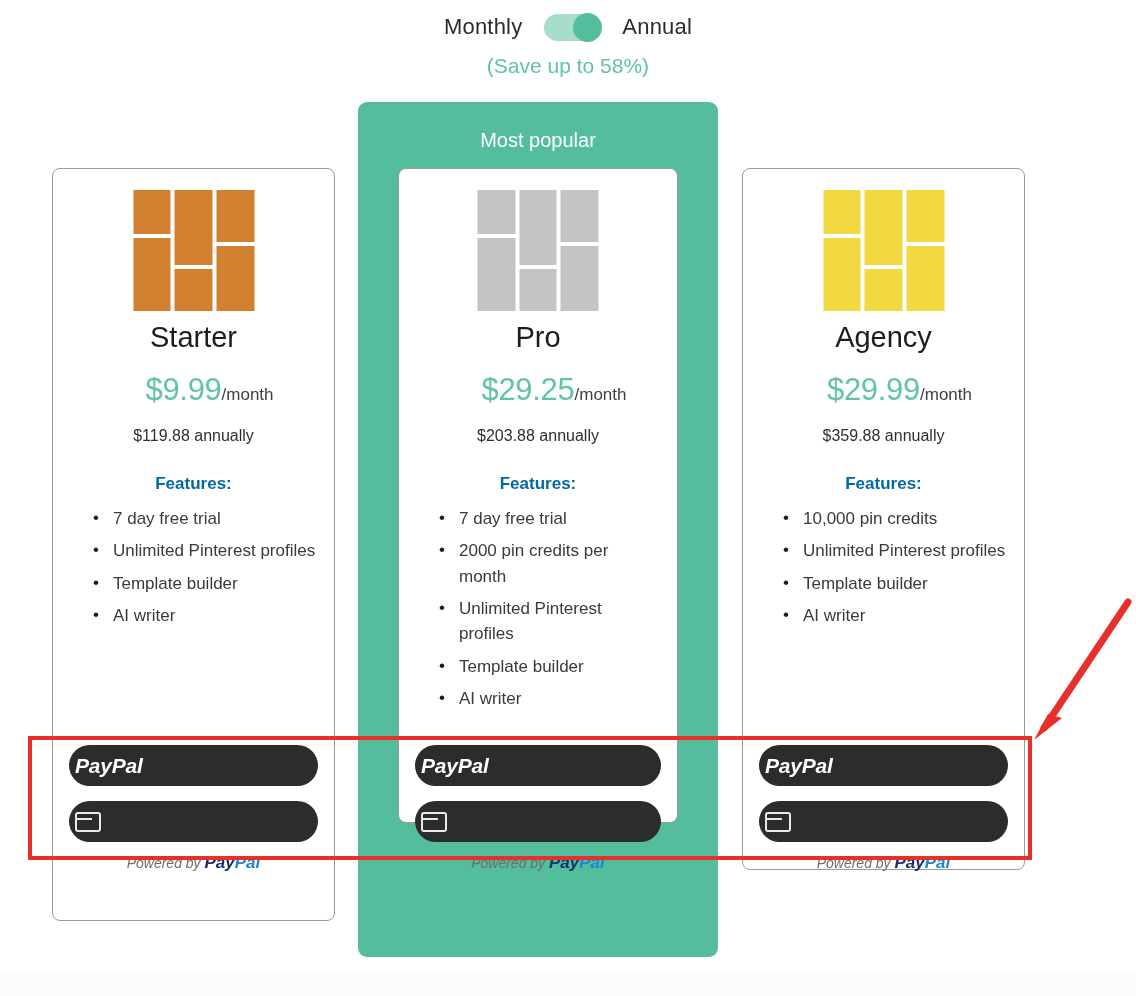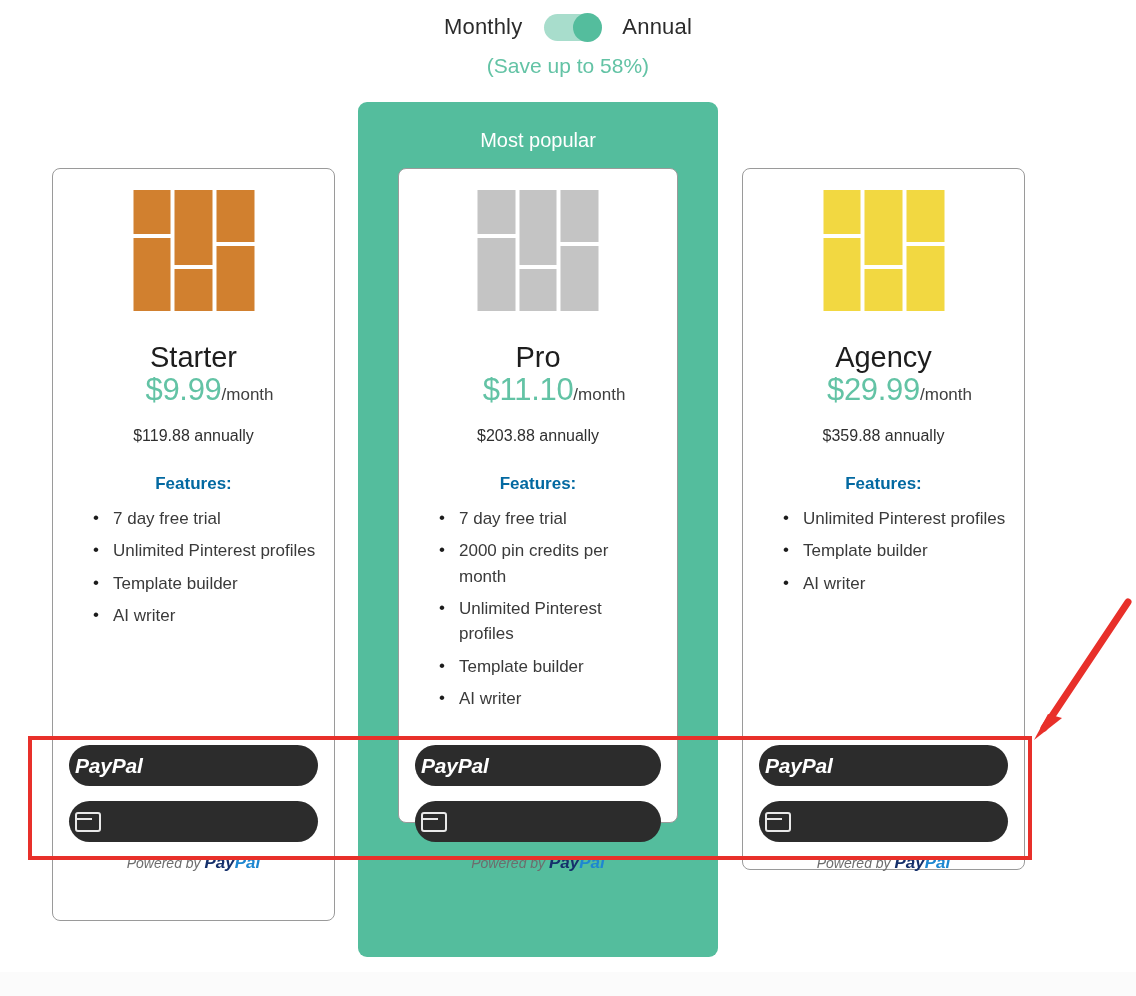--- a/index.html
+++ b/index.html
@@ -113,21 +113,20 @@
   .icon-tile { width: 100%; height: 100%; }
 
   .plan-name {
     position: absolute;
     top: 152px;
     left: 0;
     width: 100%;
     text-align: center;
     font-size: 29px;
     color: #1d1d1d;
-    margin-top: 20px;
   }
   .plan-price {
     position: absolute;
     top: 203px;
     left: 16px;
     width: 100%;
     text-align: center;
     white-space: nowrap;
   }
   .plan-price .amount {
@@ -345,21 +344,21 @@
         <div class="icon-tile t" style="background: rgb(196, 196, 196);"></div>
         <div class="icon-tile t" style="background: rgb(196, 196, 196);"></div>
       </div>
     <div class="icon-col c3">
         <div class="icon-tile t" style="background: rgb(196, 196, 196);"></div>
         <div class="icon-tile t" style="background: rgb(196, 196, 196);"></div>
       </div>
   </div>
   <div class="plan-name">Pro</div>
   <div class="plan-price">
-    <span class="amount">$11.10</span><span class="period">/month</span>
+    <span class="amount">$29.25</span><span class="period">/month</span>
   </div>
   <div class="plan-annual">$203.88 annually</div>
   <div class="features-title">Features:</div>
   <ul class="features-list">
       <li>7 day free trial</li>
       <li>2000 pin credits per month</li>
       <li>Unlimited Pinterest profiles</li>
       <li>Template builder</li>
       <li>AI writer</li>
     </ul>
@@ -391,20 +390,21 @@
         <div class="icon-tile t" style="background: rgb(242, 216, 65);"></div>
       </div>
   </div>
   <div class="plan-name">Agency</div>
   <div class="plan-price">
     <span class="amount">$29.99</span><span class="period">/month</span>
   </div>
   <div class="plan-annual">$359.88 annually</div>
   <div class="features-title">Features:</div>
   <ul class="features-list">
+      <li>10,000 pin credits</li>
       <li>Unlimited Pinterest profiles</li>
       <li>Template builder</li>
       <li>AI writer</li>
     </ul>
   <div class="pay-area">
     <button class="pay-btn">
       <span class="pp-wordmark">PayPal</span>
     </button>
     <button class="pay-btn">
       <span class="card-glyph"></span>

